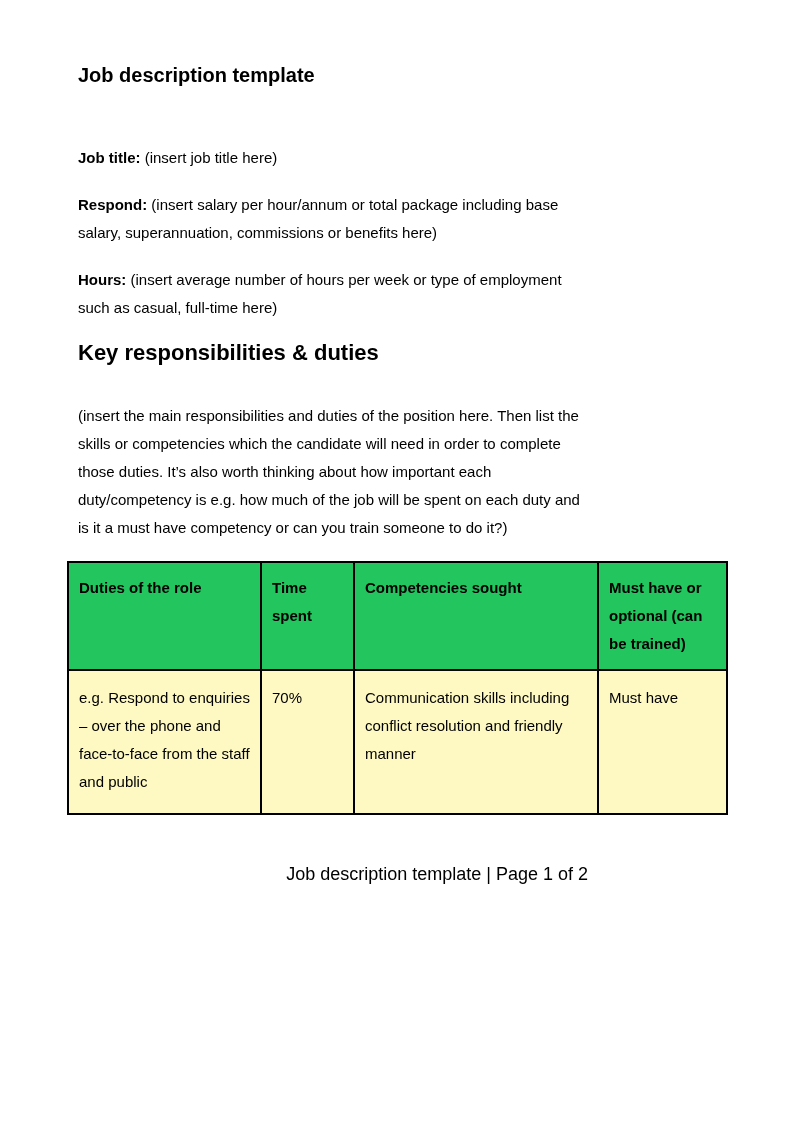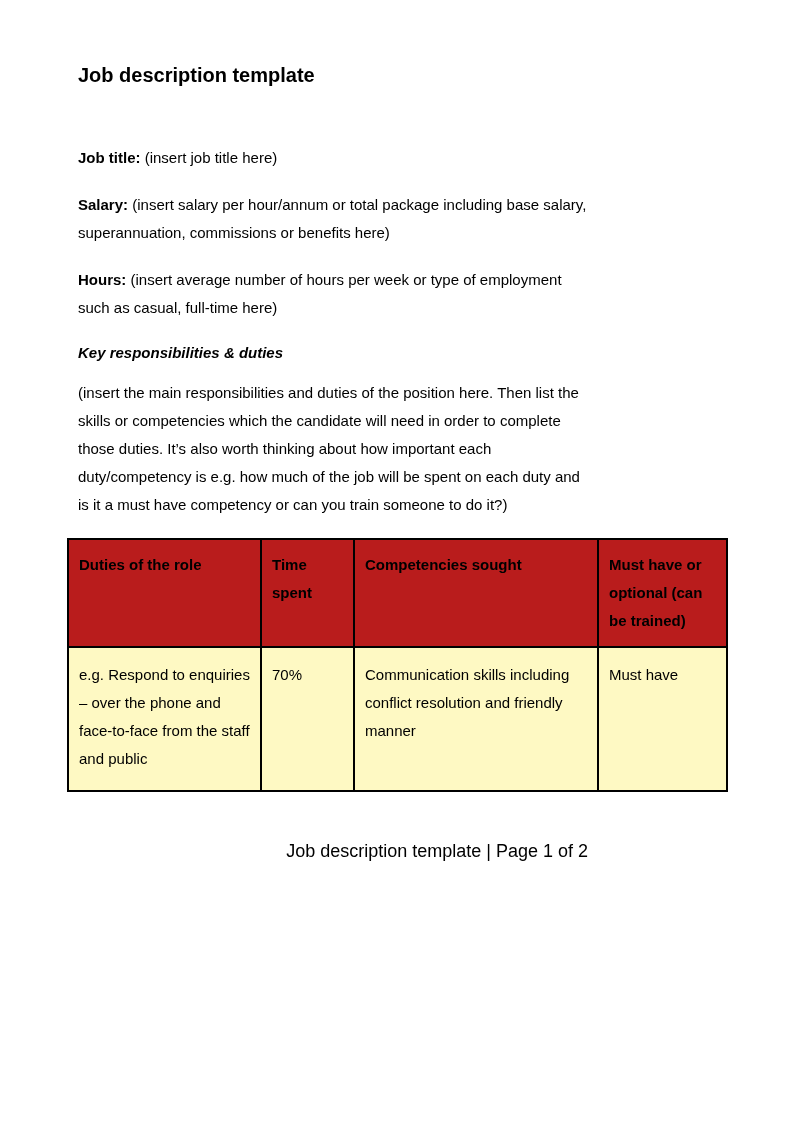--- a/index.html
+++ b/index.html
@@ -31,43 +31,42 @@
     font-size: 15px;
     line-height: 28px;
     margin: 0 0 19px 0;
     font-weight: 400;
   }
   p.field .label {
     font-weight: 700;
     text-align: center;
   }
   h2.section-heading {
-    font-size: 15px;
+    font-size: 22px;
     line-height: 24px;
     font-weight: 700;
-    margin: 2px 0 14px 0;
-    font-style: italic;
+    margin: 2px 0 37px 0;
   }
   table.duties-table {
     border-collapse: collapse;
     table-layout: fixed;
     width: 659px;
     margin-left: -11px;
   }
   table.duties-table th,
   table.duties-table td {
     border: 2px solid #000000;
     font-size: 15px;
     line-height: 28px;
     vertical-align: top;
     text-align: left;
     word-wrap: break-word;
   }
   table.duties-table th {
-    background: #b91c1c;
+    background: #22c55e;
     font-weight: 700;
     padding: 11px 10px 11px 10px;
   }
   table.duties-table td {
     background: #fef9c3;
     font-weight: 400;
     padding: 13px 10px 17px 10px;
   }
   .page-footer {
     font-size: 18px;
@@ -84,21 +83,21 @@
 
   <h1 class="doc-title">Job description template</h1>
 
   <p class="field">
     <span class="label">Job title:</span>
     <span>(insert job title here)</span>
   </p>
 
 
   <p class="field">
-    <span class="label">Salary:</span>
+    <span class="label">Respond:</span>
     <span>(insert salary per hour/annum or total package including base salary, superannuation, commissions or benefits here)</span>
   </p>
 
   <p class="field">
     <span class="label">Hours:</span>
     <span>(insert average number of hours per week or type of employment such as casual, full-time here)</span>
   </p>
 
 
 

